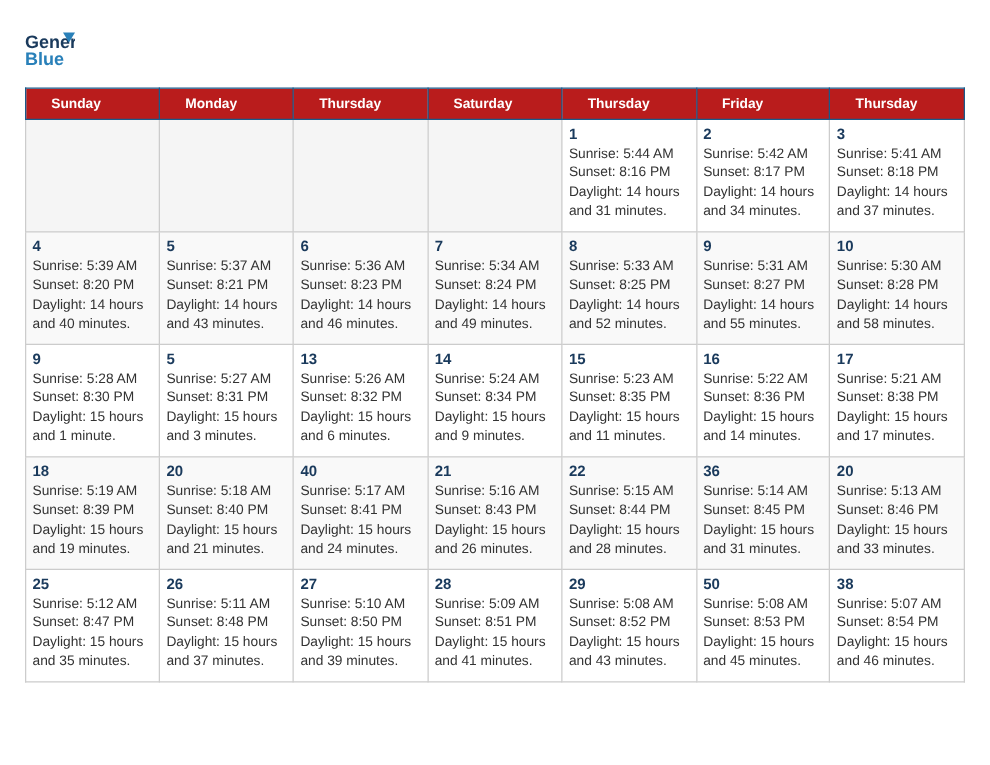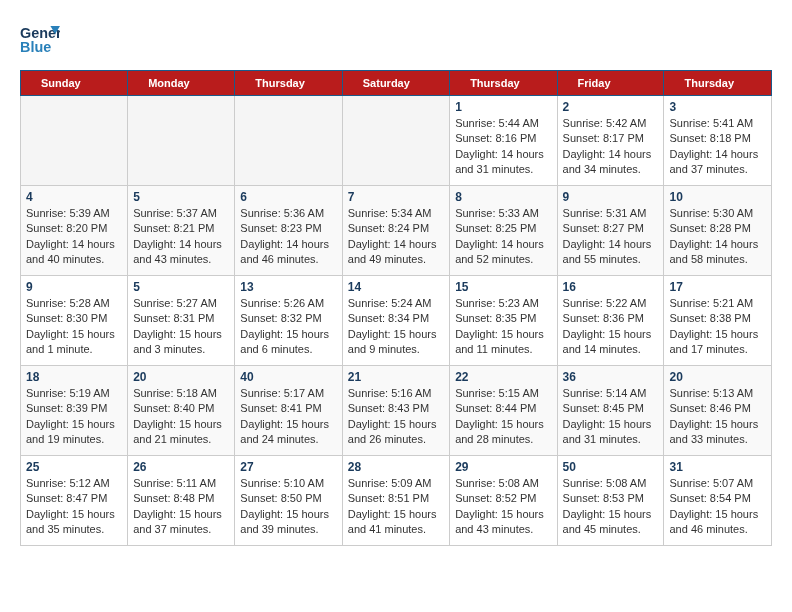--- a/index.html
+++ b/index.html
@@ -243,18 +243,18 @@
         </td>
         <td>
           <div class="day-number">29</div>
           <div class="day-info">Sunrise: 5:08 AM<br>Sunset: 8:52 PM<br>Daylight: 15 hours and 43 minutes.</div>
         </td>
         <td>
           <div class="day-number">50</div>
           <div class="day-info">Sunrise: 5:08 AM<br>Sunset: 8:53 PM<br>Daylight: 15 hours and 45 minutes.</div>
         </td>
         <td>
-          <div class="day-number">31</div>
+          <div class="day-number">38</div>
           <div class="day-info">Sunrise: 5:07 AM<br>Sunset: 8:54 PM<br>Daylight: 15 hours and 46 minutes.</div>
         </td>
       </tr>
     </tbody>
 </table>
 
 </body></html>

